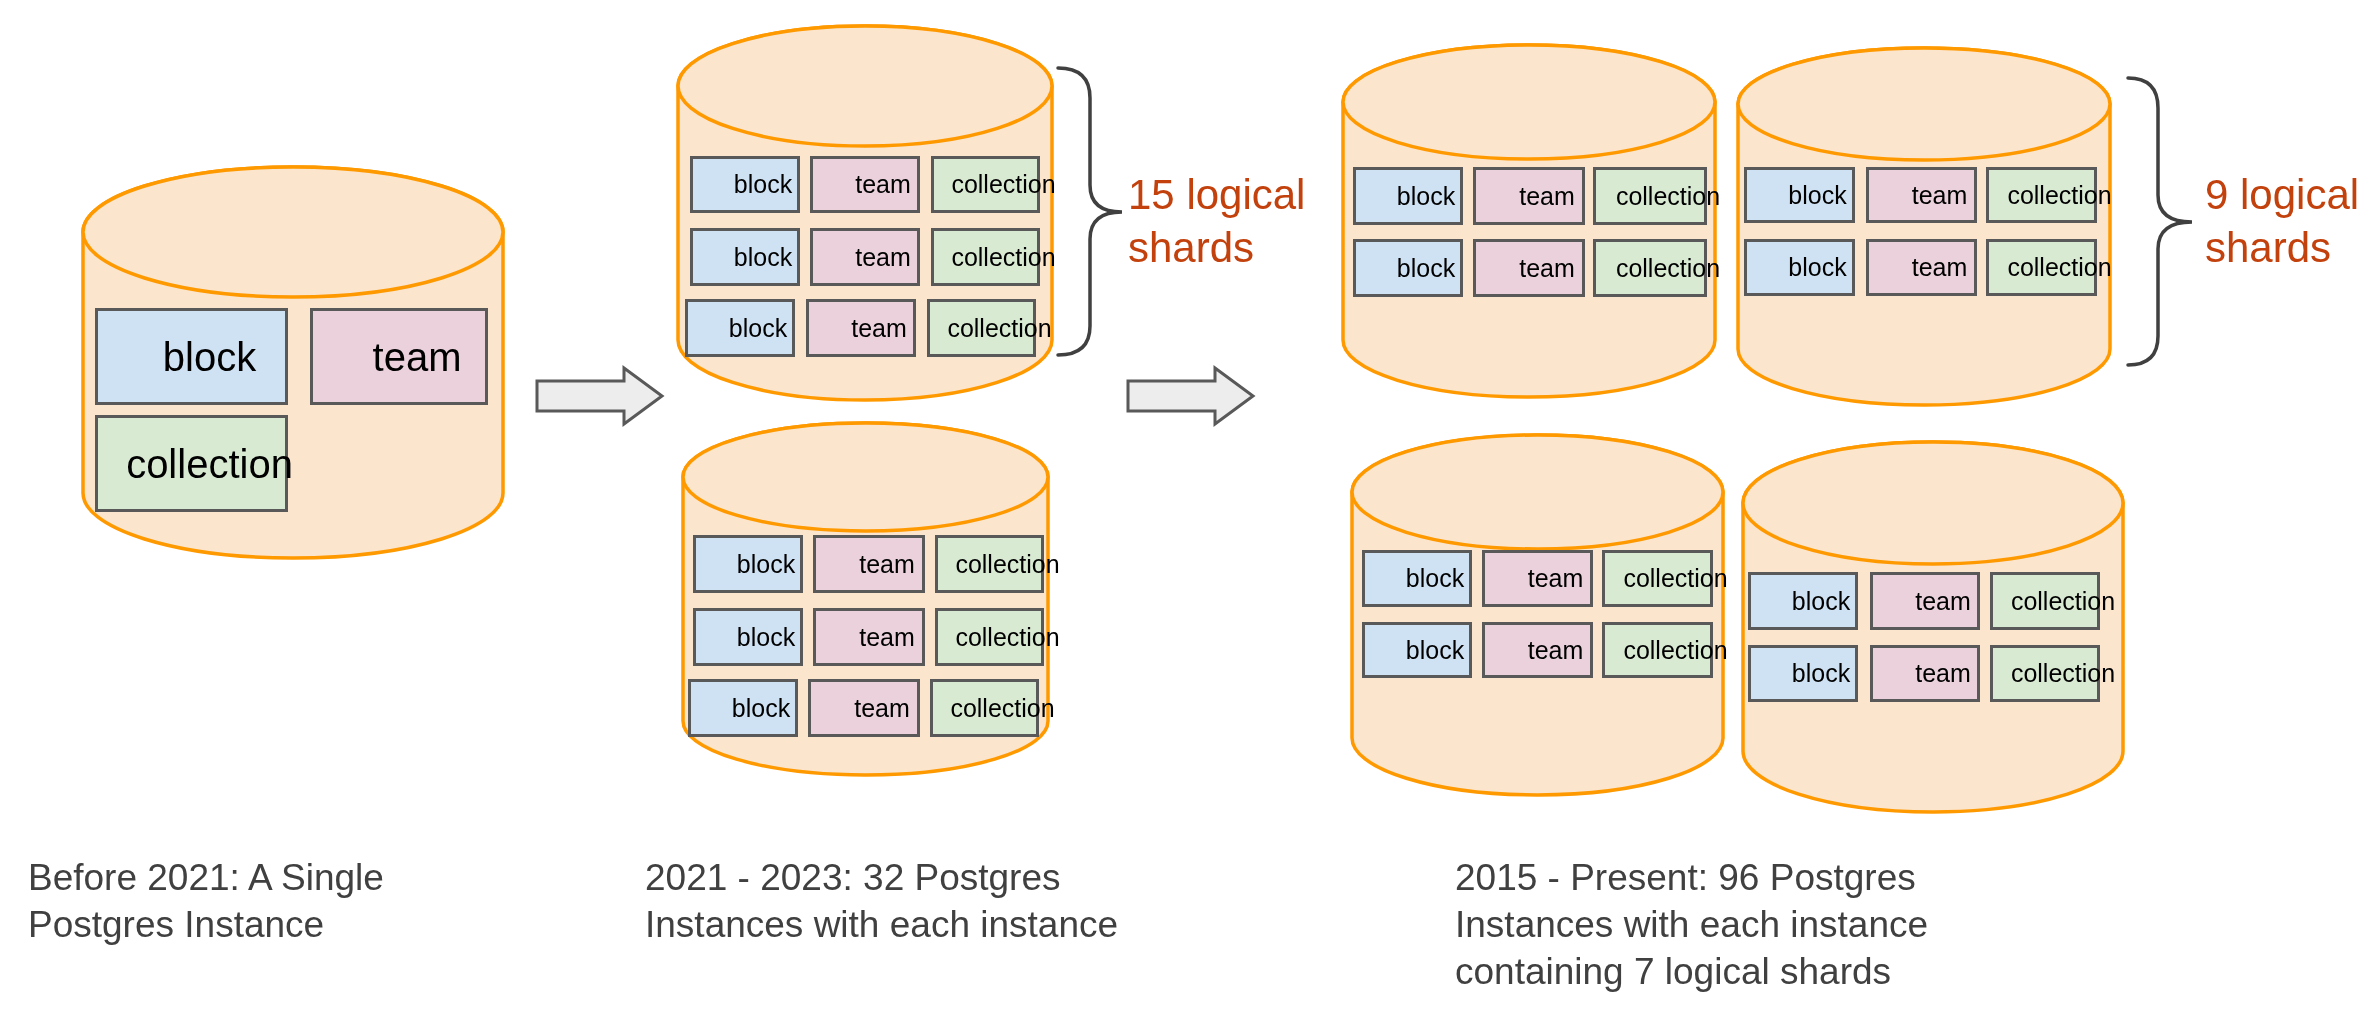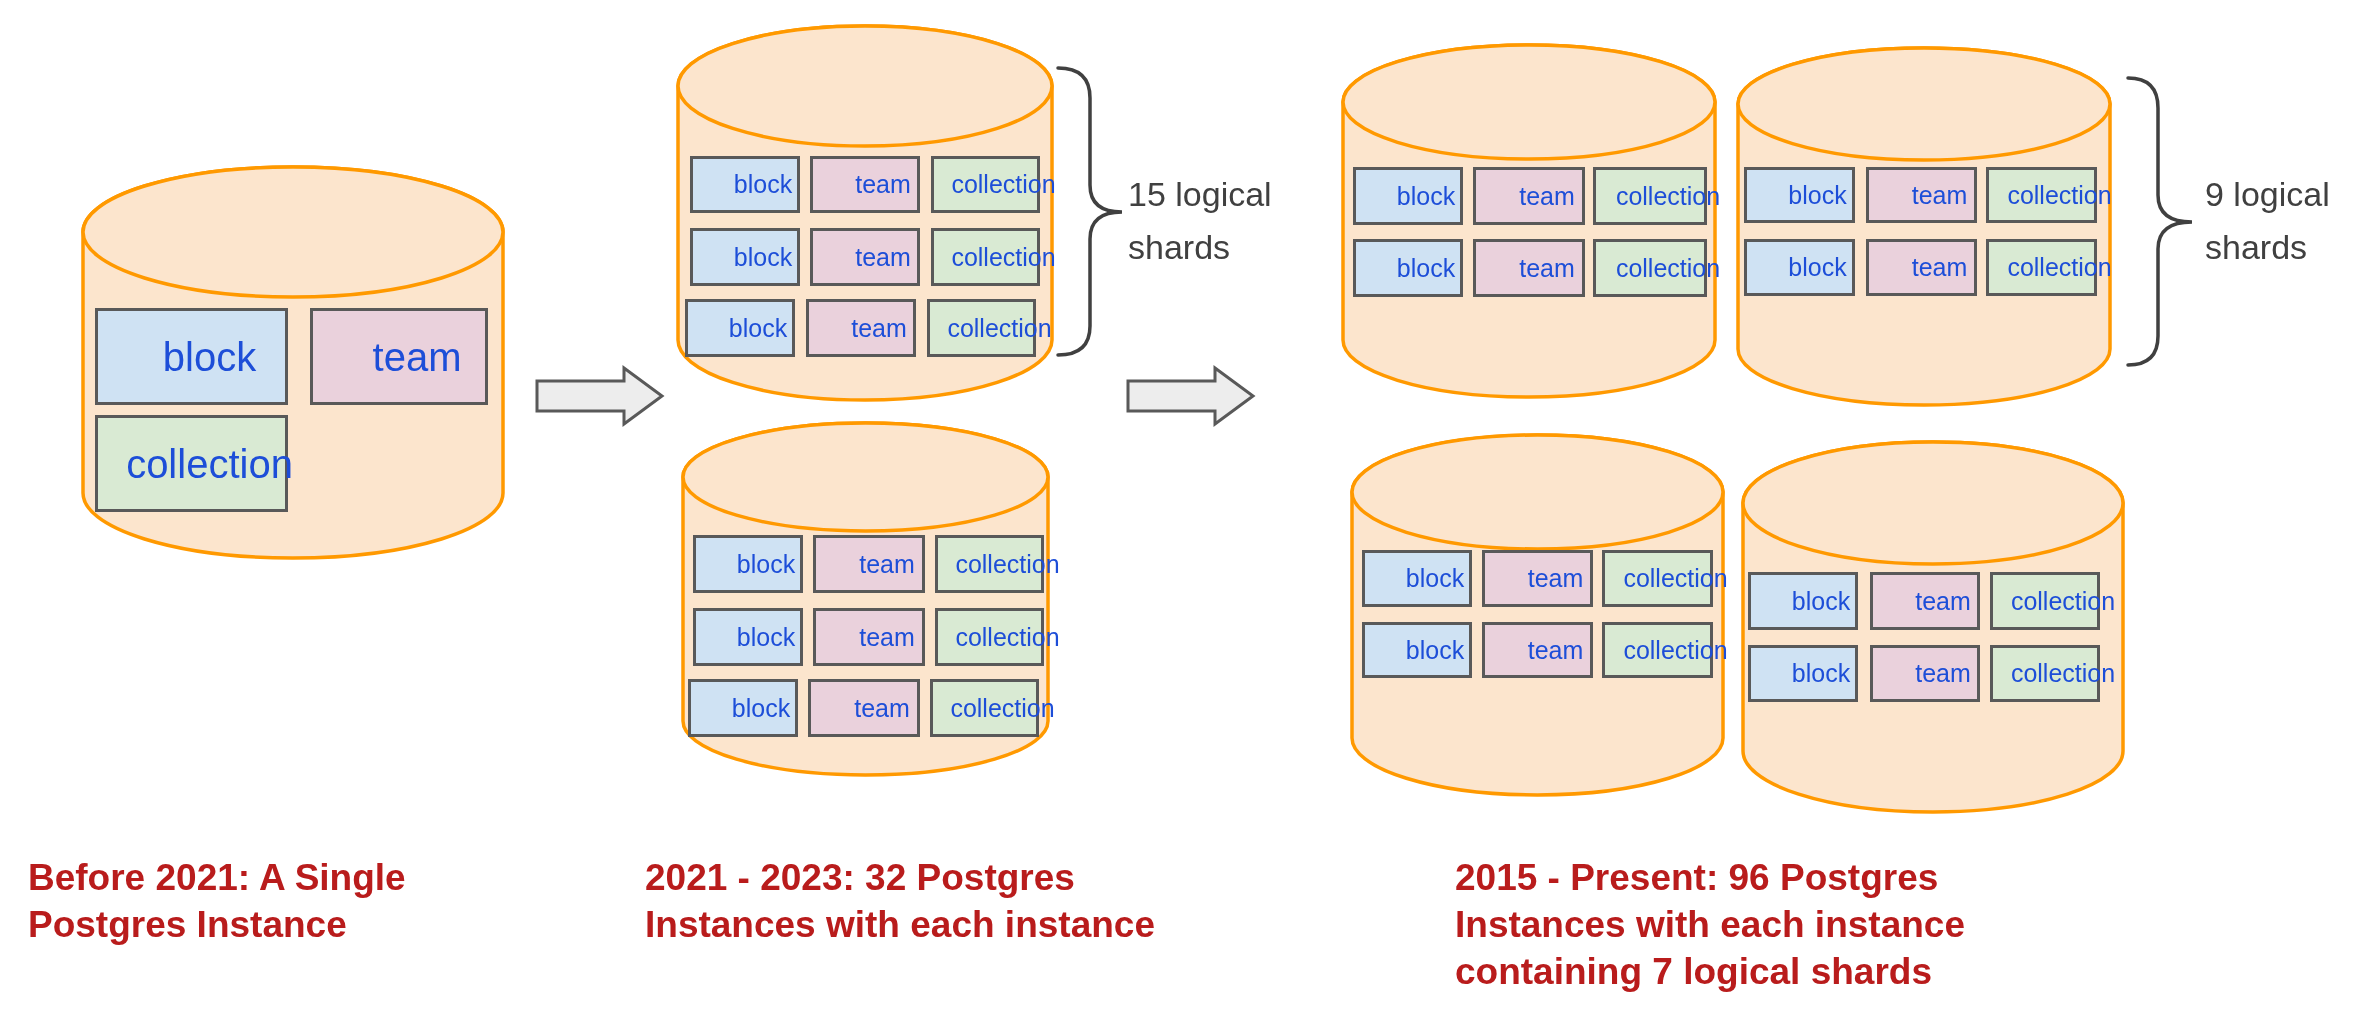--- a/index.html
+++ b/index.html
@@ -9,38 +9,38 @@
     background:#ffffff;
     font-family:"Liberation Sans", sans-serif;
     overflow:hidden;
   }
   .canvas svg{position:absolute;left:0;top:0;}
   .box{
     position:absolute;
     box-sizing:border-box;
     border:3px solid #595959;
     display:flex;align-items:center;justify-content:center;
-    color:#1d4ed8;
+    color:#000000;
     white-space:nowrap;
     line-height:1;
     padding-left:36px;
   }
   .caption{
     position:absolute;
-    font-weight:bold;
+    font-weight:normal;
     font-size:37px;
     line-height:47px;
-    color:#b91c1c;
+    color:#404040;
     white-space:nowrap;
   }
   .annotation{
     position:absolute;
-    font-size:34px;
+    font-size:42px;
     line-height:53px;
-    color:#404040;
+    color:#c2410c;
     white-space:nowrap;
   }
 </style>
 </head>
 <body>
 
 <div class="canvas">
 
   <svg id="shapes" width="2374" height="1018" viewBox="0 0 2374 1018">
       <path d="M83,232 A210,65 0 0 1 503,232 L503,493 A210,65 0 0 1 83,493 Z" fill="#fce5cd" stroke="#ff9900" stroke-width="3.5"></path>

